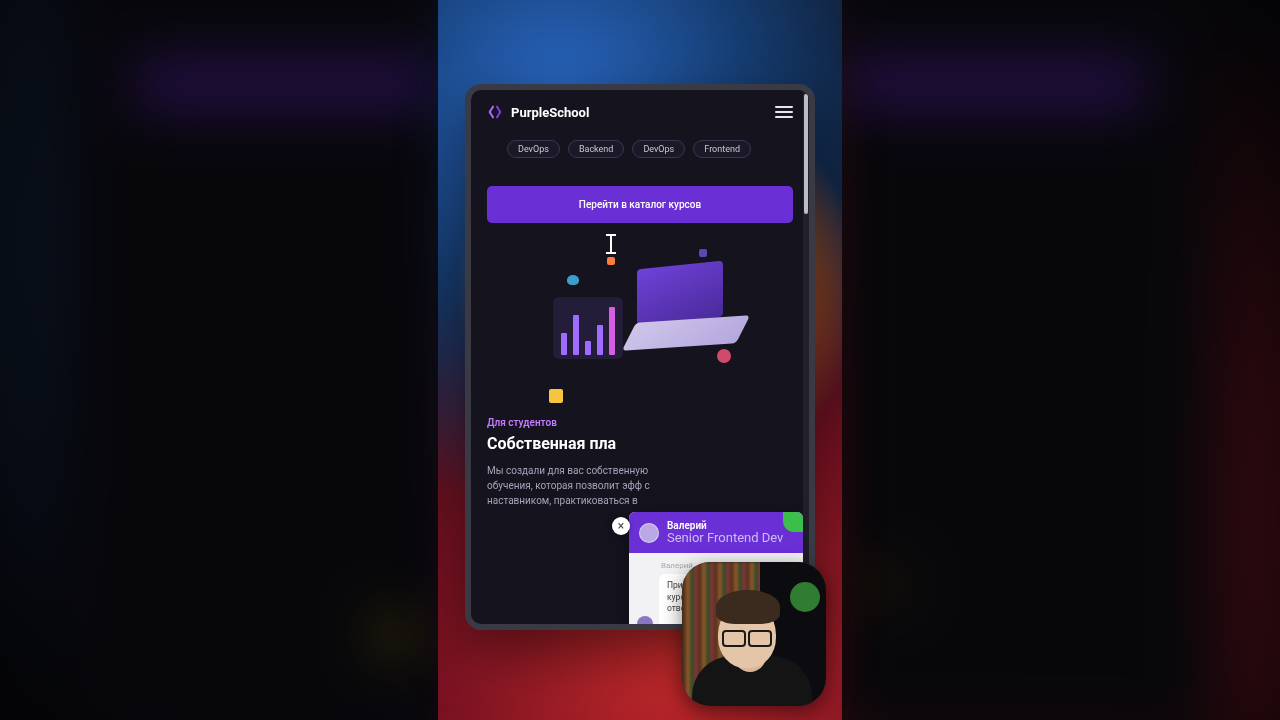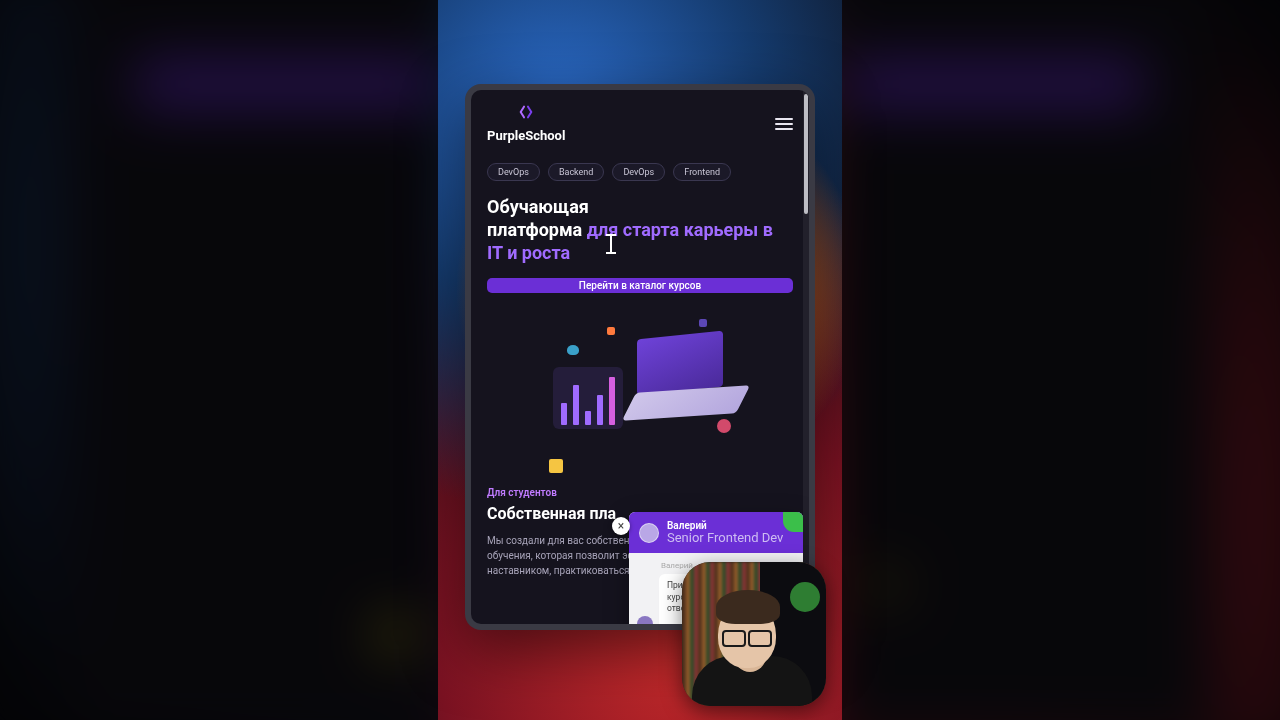--- a/index.html
+++ b/index.html
@@ -33,35 +33,35 @@
   }
 
   
   .device { position:absolute; left:465px; top:84px; width:350px; height:546px;
     background:#3a3a44; border-radius:16px; box-shadow:0 20px 60px rgba(0,0,0,.5); overflow:hidden; }
   .screen { position:absolute; inset:6px; background:#15131e; border-radius:10px; overflow:hidden; }
   .scrollbar { position:absolute; right:0; top:0; width:6px; height:100%; background:rgba(255,255,255,.06);}
   .scrollbar::before { content:""; position:absolute; right:1px; top:4px; width:4px; height:120px; background:#bdbdc4; border-radius:2px; }
 
   .topbar { display:flex; align-items:center; justify-content:space-between; padding:14px 16px 10px 16px; }
-  .brand { display:flex; align-items:center; gap:8px;flex-direction:column; }
+  .brand { display:flex; align-items:center; gap:8px; }
   .brand svg { width:16px; height:16px; }
   .brand-name { color:#fff; font-weight:700; font-size:13px; }
   .burger { width:18px; display:flex; flex-direction:column; gap:3px; cursor:pointer;}
   .burger span { height:2px; background:#e8e6f0; border-radius:1px; }
 
-  .tags { display:flex; gap:8px; padding:10px 16px 14px 16px; flex-wrap:wrap;}
+  .tags { display:flex; gap:8px; padding:10px 16px 14px 16px; flex-wrap:wrap;margin-left:20px;}
   .tag { font-size:9px; color:#c9c6d6; border:1px solid #3a3750; border-radius:12px; padding:3px 10px; background:#1b1928; }
 
   .hero { padding:0 16px; }
   .hero h1 { color:#fff; font-size:18px; line-height:1.28; font-weight:700; }
   .hero h1 .accent { color:#a06bff; }
   .hero p { color:#a7a3b8; font-size:10px; line-height:1.5; margin-top:10px; }
   .cta { margin:14px 16px 0 16px; background:#6b2fd6; color:#fff; font-size:10px; font-weight:500;
-    text-align:center; padding:2px 0; border-radius:5px; cursor:pointer; }
+    text-align:center; padding:13px 0; border-radius:5px; cursor:pointer; }
 
   .illus { position:relative; height:170px; margin:18px 0 0 0; }
   .lap { position:absolute; left:160px; top:24px; width:110px; height:90px; }
   .lap .base { position:absolute; left:0; bottom:8px; width:110px; height:28px;
     background:linear-gradient(135deg,#cfc6ea,#b4a7de); transform:skewX(-30deg) rotate(-4deg); border-radius:4px; }
   .lap .lid { position:absolute; left:6px; top:0; width:86px; height:56px;
     background:linear-gradient(160deg,#6e42d8,#4a2a9a); border-radius:4px; transform:skewY(-6deg); }
   .chart { position:absolute; left:82px; top:56px; width:70px; height:62px; background:#241d3a; border-radius:6px; padding:6px 8px 4px 8px; display:flex; align-items:flex-end; gap:6px;}
   .chart i { width:6px; background:#a06bff; border-radius:1px; display:block;}
   .chart i:nth-child(1){height:22px;} .chart i:nth-child(2){height:40px;}
@@ -155,24 +155,20 @@
     </div>
 
     <div class="tags">
       <span class="tag">DevOps</span>
       <span class="tag">Backend</span>
       <span class="tag">DevOps</span>
       <span class="tag">Frontend</span>
     </div>
 
     <div class="hero">
-      <h1>
-        <span>Обучающая</span><br>
-        <span>платформа </span><span class="accent">для старта карьеры в IT и роста</span>
-      </h1>
     </div>
 
     <div class="cta">Перейти в каталог курсов</div>
 
     <div class="illus">
       <div class="dot-b"></div>
       <div class="dot-o"></div>
       <div class="dot-p"></div>
       <div class="lap">
         <div class="lid"></div>

